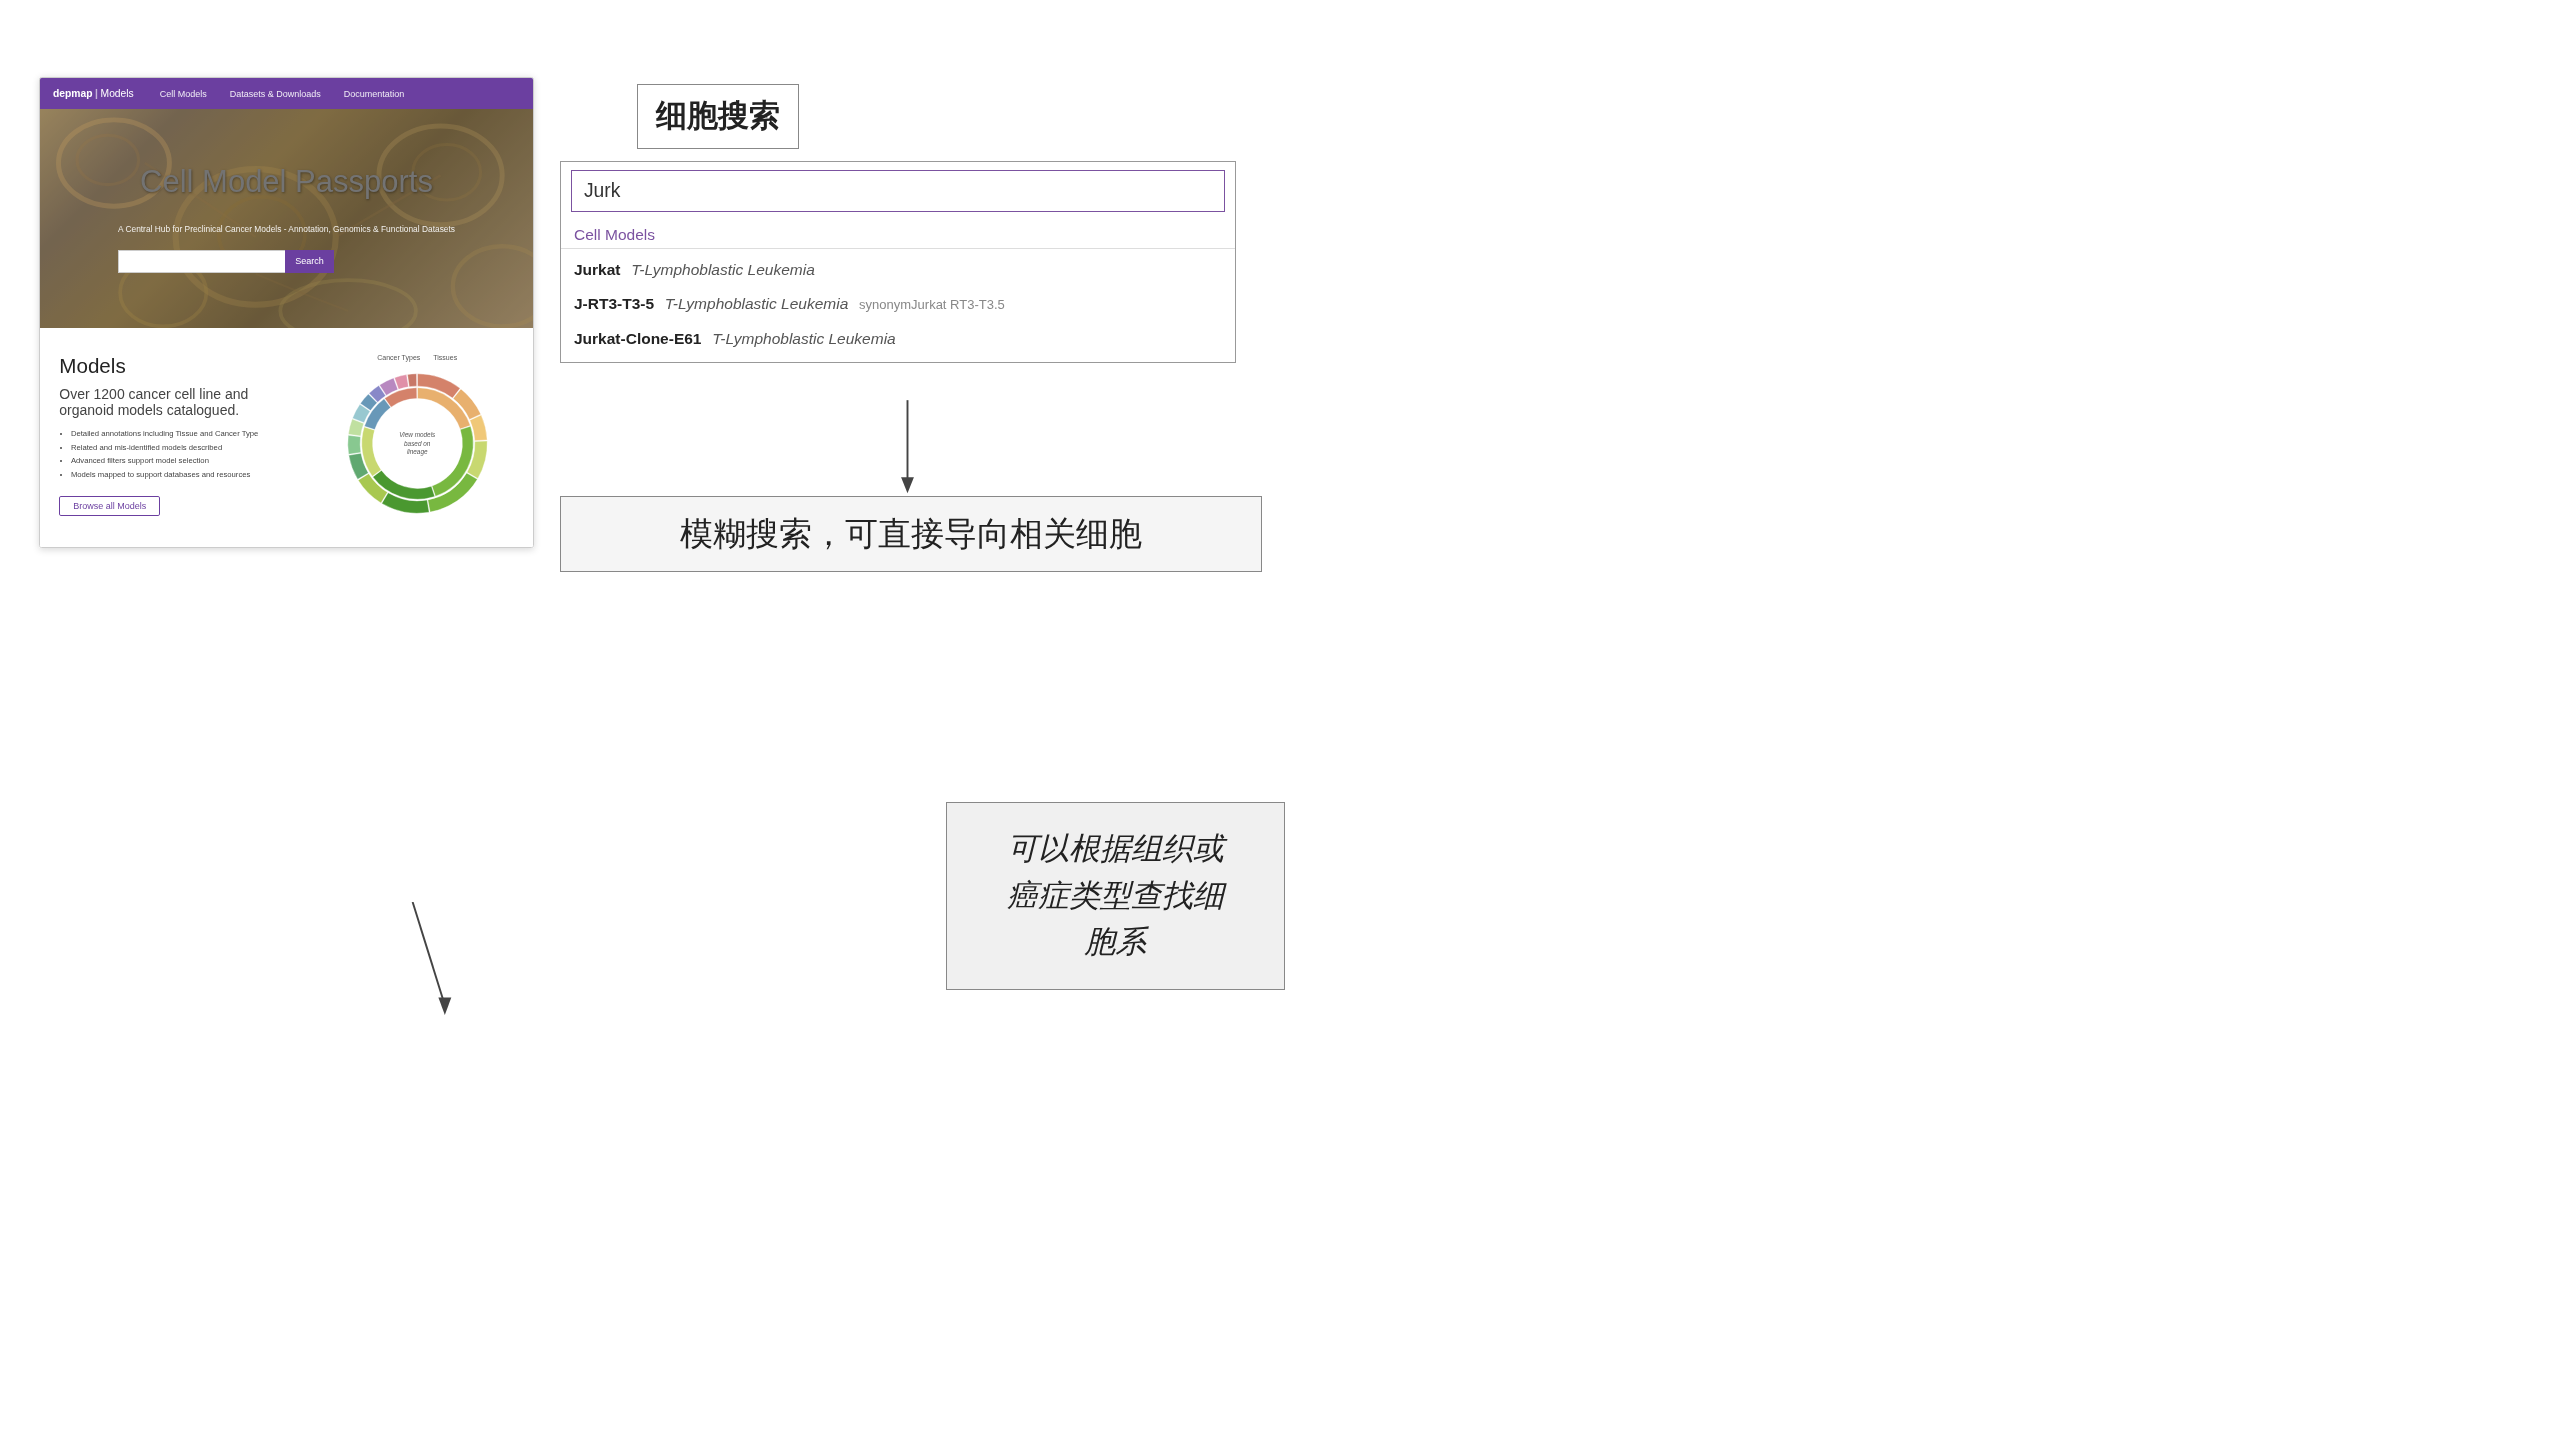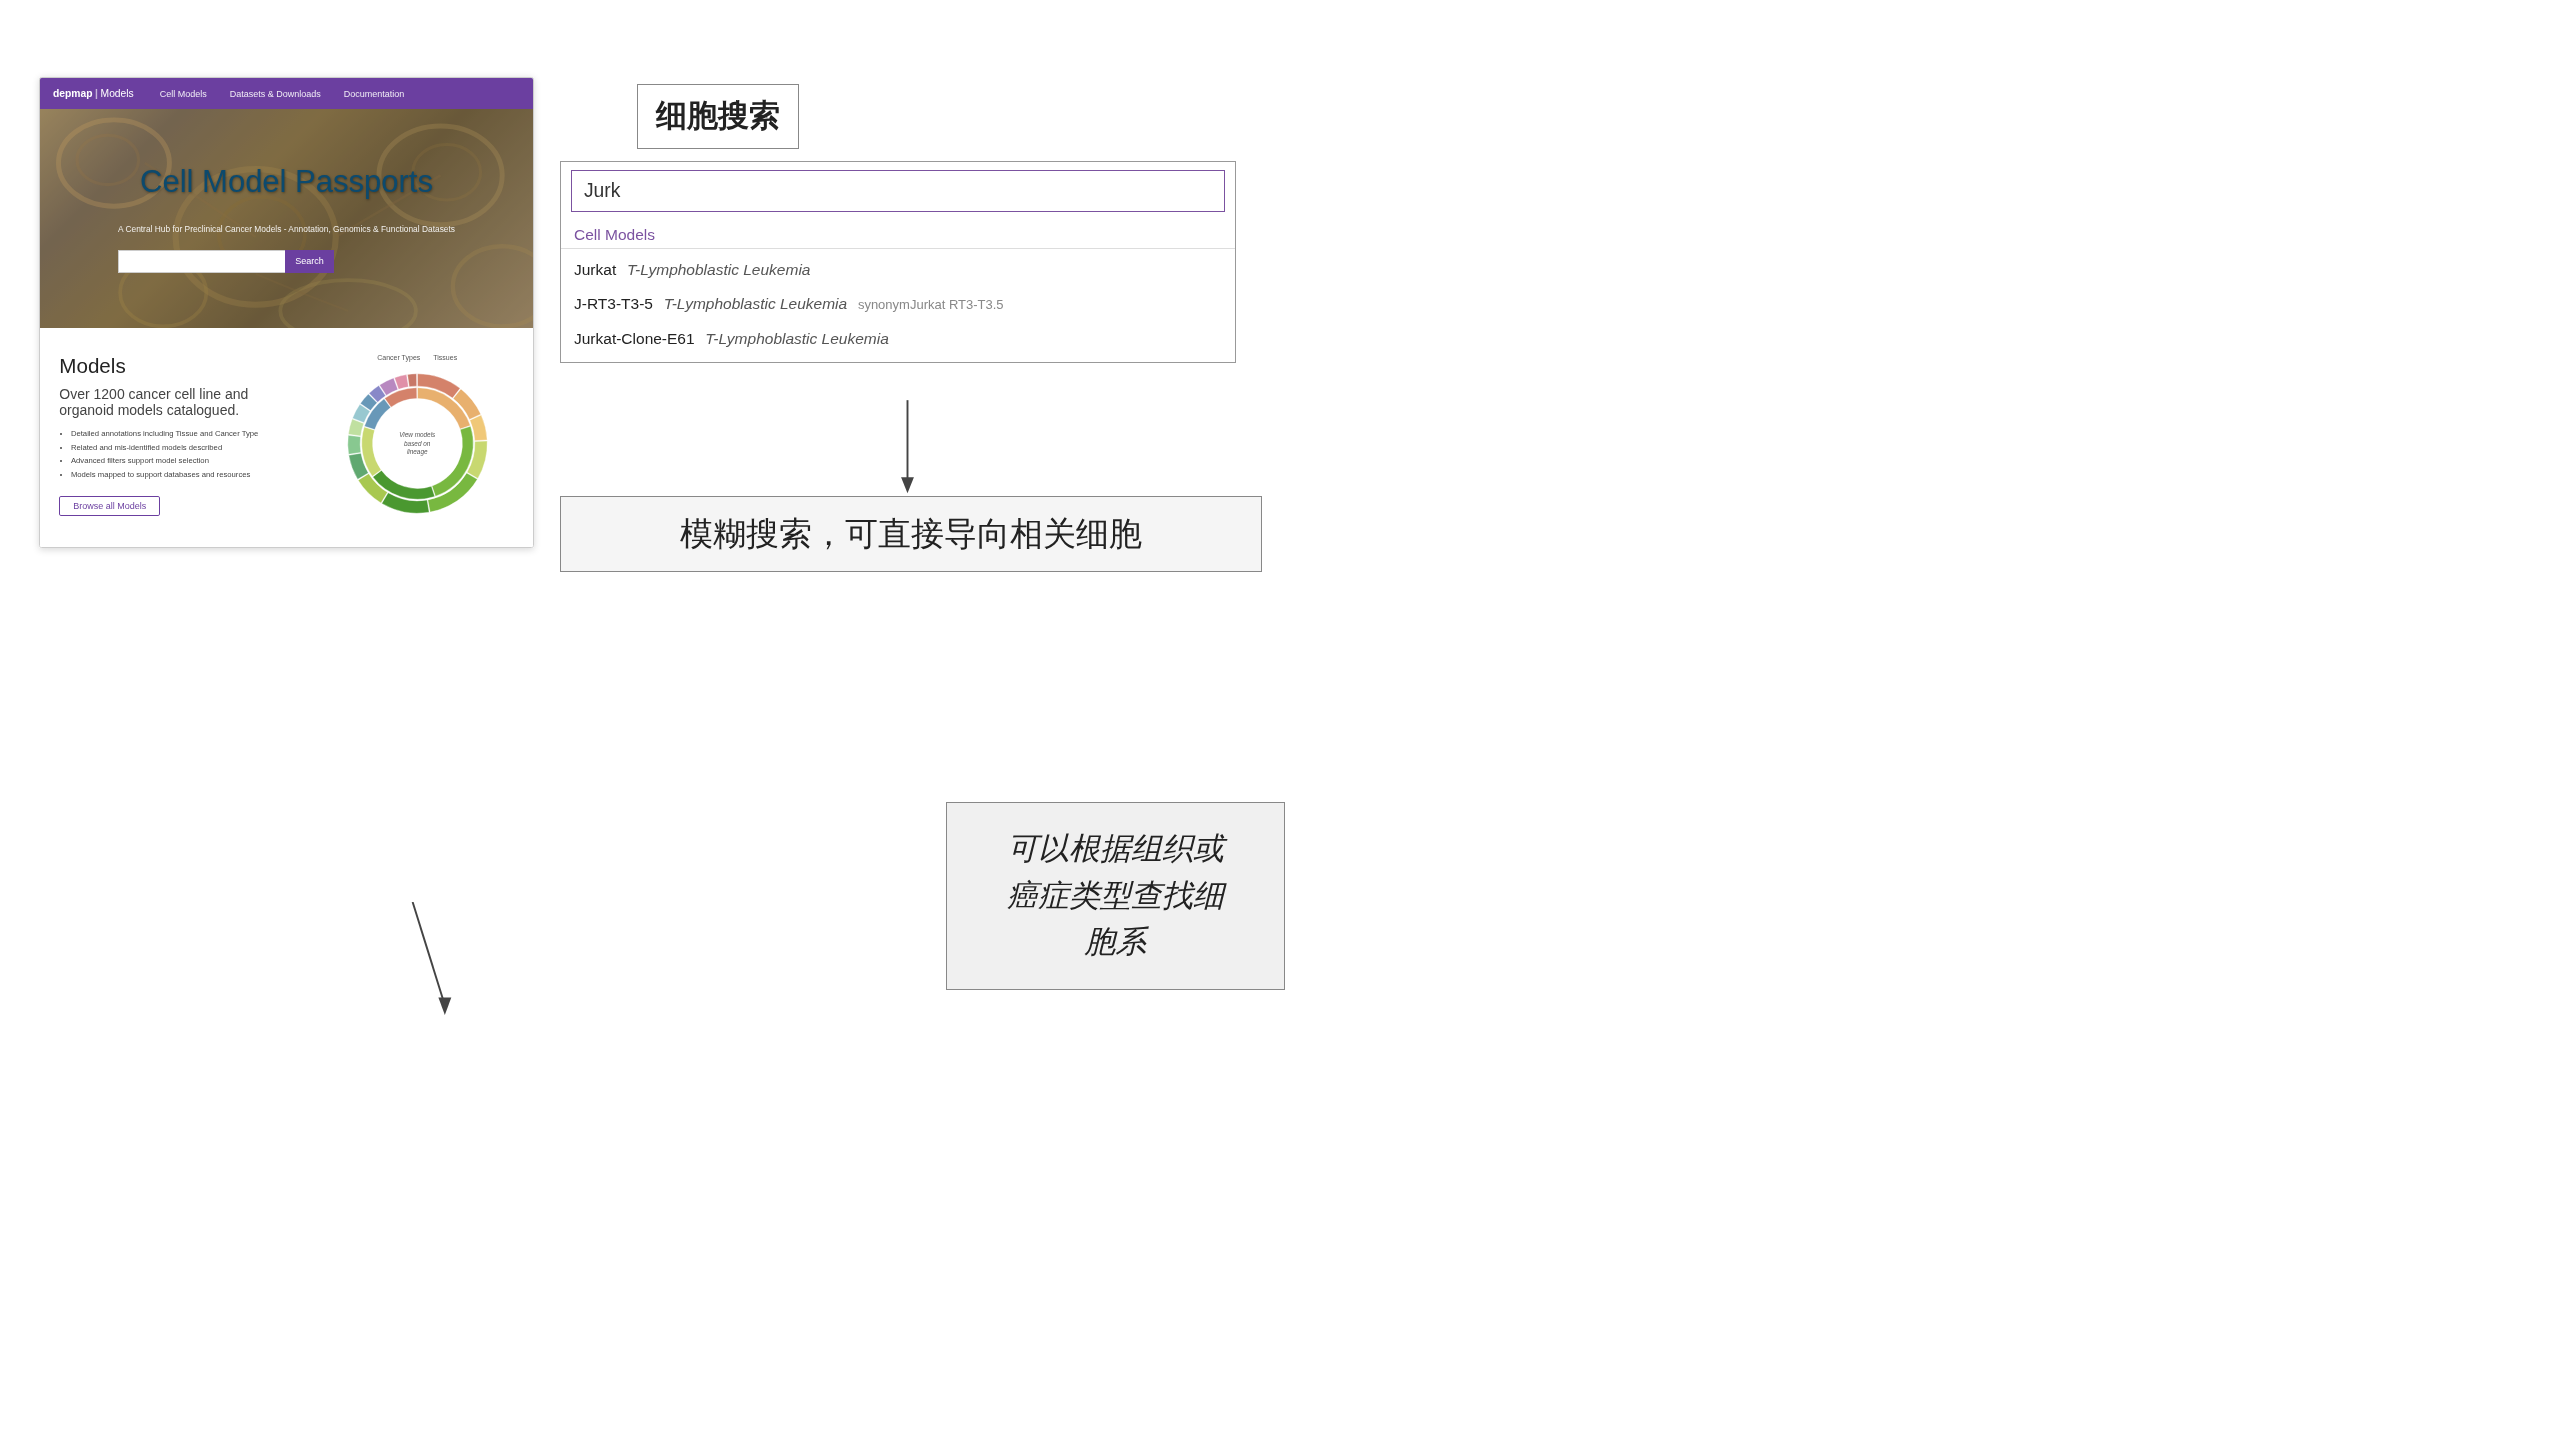--- a/index.html
+++ b/index.html
@@ -92,21 +92,21 @@
     }
     .hero-content {
       position: relative;
       z-index: 2;
       text-align: center;
       color: #fff;
     }
     .hero-title {
       font-size: 31px;
       font-weight: 300;
-      color: #0c4a6e;
+      color: #737373;
       margin-bottom: 24px;
       text-shadow: 0.6px 0.6px 2.6px rgba(0,0,0,0.4);
     }
     .hero-subtitle {
       font-size: 8.4px;
       color: rgba(255,255,255,0.9);
       margin-bottom: 15.5px;
     }
     .hero-search {
       display: flex;
@@ -245,21 +245,21 @@
       margin-bottom: 3.9px;
     }
     .search-result-item {
       padding: 6.4px 13px;
       font-size: 15.5px;
       color: #222;
       line-height: 1.4;
       cursor: pointer;
     }
     .result-name {
-      font-weight: 400;
+      font-weight: 700;
       color: #222;
     }
     .result-type {
       font-style: italic;
       color: #555;
       margin-left: 6.4px;
       font-weight: 400;
     }
     .result-synonym {
       color: #888;

